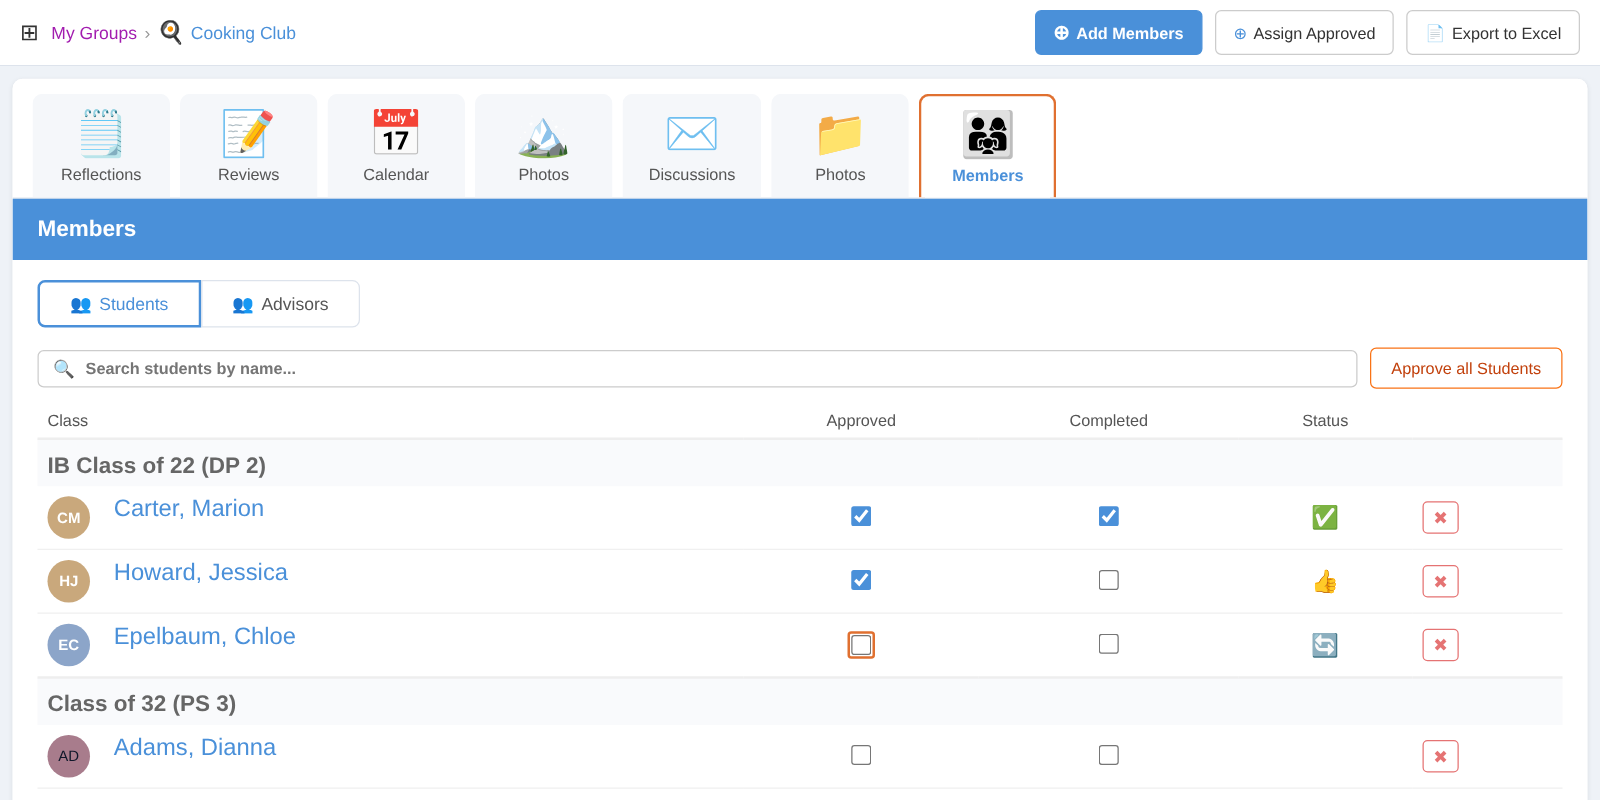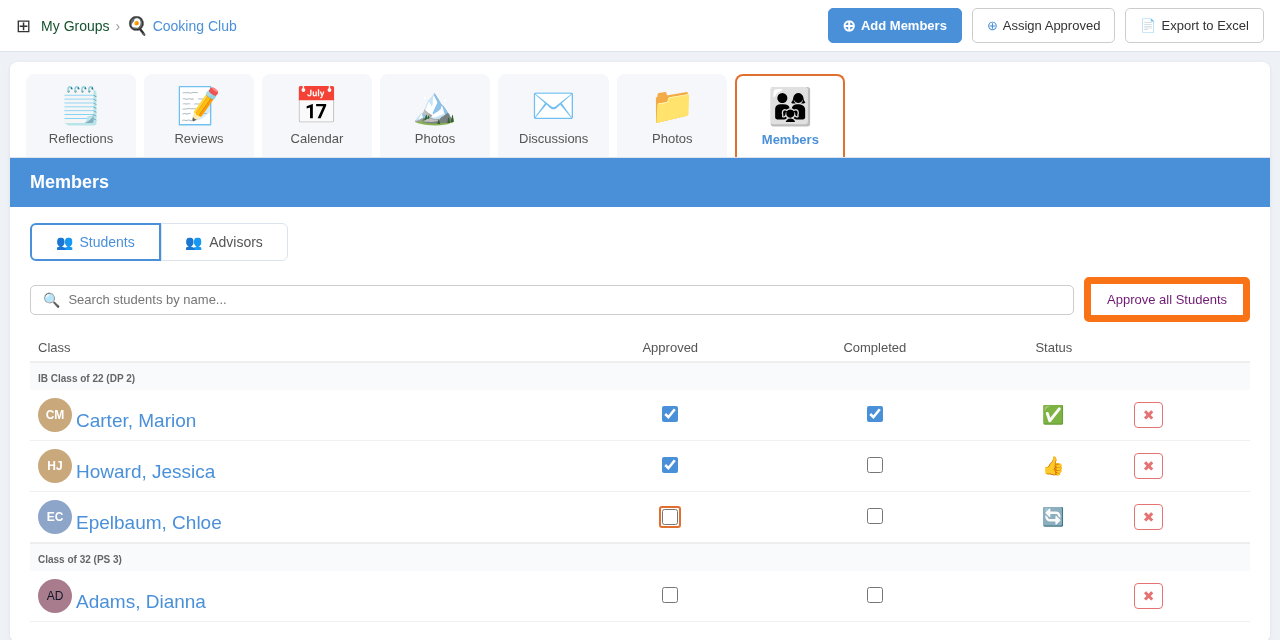--- a/index.html
+++ b/index.html
@@ -5,21 +5,21 @@
     * { box-sizing: border-box; margin: 0; padding: 0; }
     body { font-family: Arial, sans-serif; background: #eef2f7; font-size: 14px; color: #333; }
 
     
     .top-bar {
       display: flex; align-items: center; justify-content: space-between;
       background: #fff; padding: 8px 16px; border-bottom: 1px solid #dde3ec;
     }
     .breadcrumb { display: flex; align-items: center; gap: 6px; font-size: 14px; }
     .breadcrumb .grid-icon { font-size: 18px; margin-right: 4px; }
-    .breadcrumb a { color: #14532d; text-decoration: none; }
+    .breadcrumb a { color: #a21caf; text-decoration: none; }
     .breadcrumb .sep { color: #999; }
     .top-actions { display: flex; gap: 10px; }
     .btn-top {
       display: flex; align-items: center; gap: 5px;
       padding: 7px 14px; border-radius: 5px; font-size: 13px; cursor: pointer;
       border: 1px solid #ccc; background: #fff; color: #333;
     }
     .btn-top.primary { background: #4a90d9; color: #fff; border-color: #4a90d9; font-weight: bold; }
     .btn-top .plus { font-size: 16px; font-weight: bold; }
 
@@ -63,48 +63,48 @@
     .sub-tab.active { border: 2px solid #4a90d9; color: #4a90d9; }
 
     
     .search-row { display: flex; align-items: center; gap: 10px; margin-bottom: 12px; }
     .search-wrap {
       flex: 1; display: flex; align-items: center;
       border: 1px solid #ccc; border-radius: 5px; padding: 6px 12px; gap: 8px;
       background: #fff;
     }
     .search-wrap input {
-      border: none; outline: none; flex: 1; font-size: 13px; color: #3b82f6;
+      border: none; outline: none; flex: 1; font-size: 13px; color: #3b82f6; font-weight: bold;
     }
     .search-icon { color: #aaa; font-size: 14px; }
     .btn-approve-all {
-      padding: 8px 16px; background: #fff; border: 7px solid #f97316;
-      border-radius: 5px; cursor: pointer; font-size: 13px; color: #701a75;
+      padding: 8px 16px; background: #fff; border: 1px solid #f97316;
+      border-radius: 5px; cursor: pointer; font-size: 13px; color: #c2410c;
       white-space: nowrap;
     }
 
     
     .members-table { width: 100%; border-collapse: collapse; }
     .members-table thead tr th {
       text-align: left; padding: 6px 8px; font-weight: normal;
       color: #555; font-size: 13px; border-bottom: 1px solid #eee;
     }
     .members-table thead tr th.col-approved,
     .members-table thead tr th.col-completed,
     .members-table thead tr th.col-status { text-align: center; }
 
     .group-row td {
-      padding: 10px 8px 6px; font-size: 10px; color: #666;
+      padding: 10px 8px 6px; font-size: 18px; color: #666;
       background: #f9fafc; font-weight: bold; border-top: 2px solid #eee;
     }
     .member-row td {
       padding: 8px; border-bottom: 1px solid #f0f0f0; vertical-align: middle;
     }
     .member-row .name-cell {
-      display: flex; align-items: flex-end; gap: 4px;
+      display: flex; align-items: flex-start; gap: 19px;
     }
     .avatar {
       width: 34px; height: 34px; border-radius: 50%; background: #ccc;
       overflow: hidden; display: flex; align-items: center; justify-content: center;
       font-size: 18px; flex-shrink: 0;
     }
     .member-name { color: #4a90d9; font-size: 19px; text-decoration: none; }
 
     .col-check { text-align: center; }
     .col-status-cell { text-align: center; }

